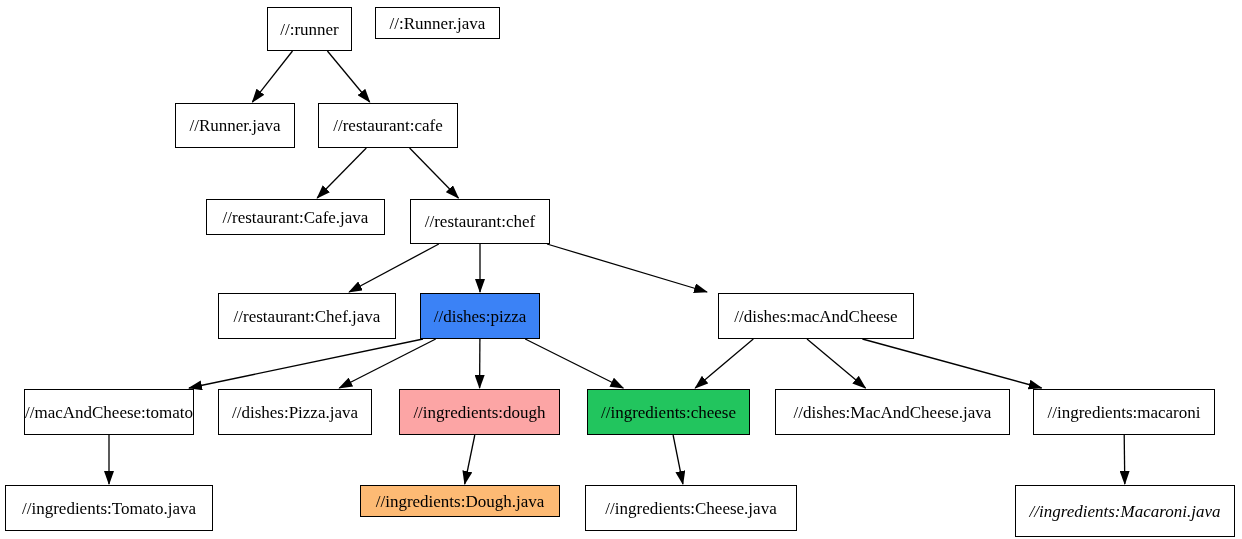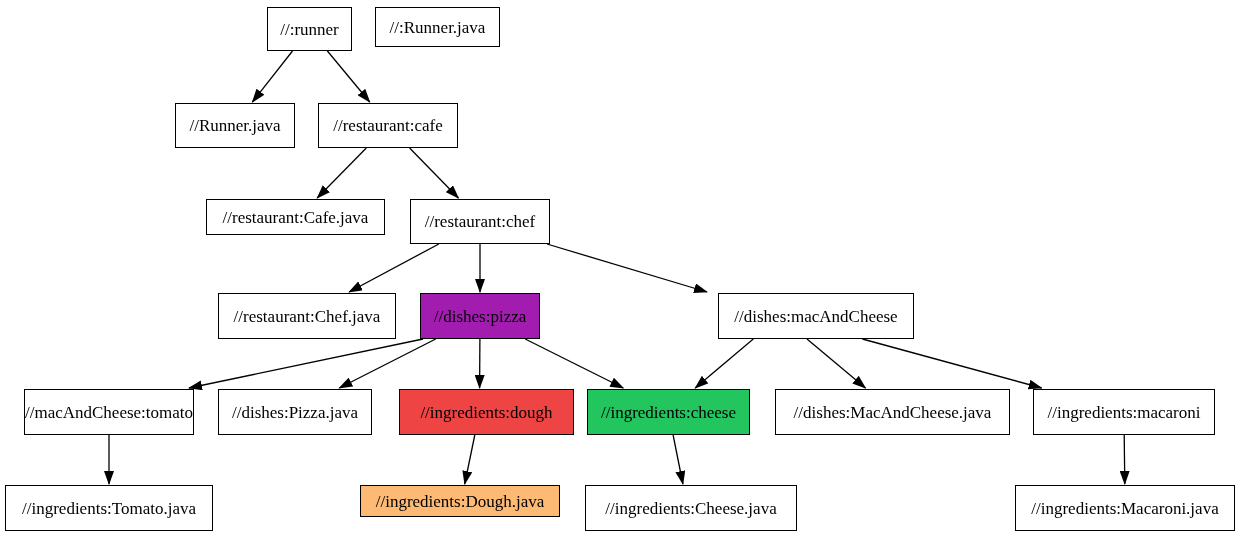--- a/index.html
+++ b/index.html
@@ -63,32 +63,32 @@
         <line x1="807.0" y1="339" x2="865.5" y2="388" stroke="#000000" stroke-width="1.3" marker-end="url(#arrowhead)"></line>
         <line x1="862.4" y1="339" x2="1041.6" y2="388" stroke="#000000" stroke-width="1.3" marker-end="url(#arrowhead)"></line>
         <line x1="109.0" y1="435" x2="109.0" y2="484" stroke="#000000" stroke-width="1.3" marker-end="url(#arrowhead)"></line>
         <line x1="474.8" y1="435" x2="464.7" y2="484" stroke="#000000" stroke-width="1.3" marker-end="url(#arrowhead)"></line>
         <line x1="673.1" y1="435" x2="682.9" y2="484" stroke="#000000" stroke-width="1.3" marker-end="url(#arrowhead)"></line>
         <line x1="1124.2" y1="435" x2="1124.8" y2="484" stroke="#000000" stroke-width="1.3" marker-end="url(#arrowhead)"></line>
       </g>
   </svg>
   <div id="node-layer">
       <div class="graph-node" style="left: 267px; top: 7px; width: 85px; height: 44px; background: rgb(255, 255, 255); border-color: rgb(0, 0, 0);">//:runner</div>
-      <div class="graph-node" style="left: 375px; top: 7px; width: 125px; height: 40px; background: rgb(255, 255, 255); border-color: rgb(0, 0, 0);">//:Runner.java</div>
+      <div class="graph-node" style="left: 375px; top: 7px; width: 125px; height: 32px; background: rgb(255, 255, 255); border-color: rgb(0, 0, 0);">//:Runner.java</div>
       <div class="graph-node" style="left: 175px; top: 103px; width: 120px; height: 45px; background: rgb(255, 255, 255); border-color: rgb(0, 0, 0);">//Runner.java</div>
       <div class="graph-node" style="left: 318px; top: 103px; width: 140px; height: 45px; background: rgb(255, 255, 255); border-color: rgb(0, 0, 0);">//restaurant:cafe</div>
       <div class="graph-node" style="left: 206px; top: 199px; width: 179px; height: 36px; background: rgb(255, 255, 255); border-color: rgb(0, 0, 0);">//restaurant:Cafe.java</div>
       <div class="graph-node" style="left: 410px; top: 199px; width: 140px; height: 45px; background: rgb(255, 255, 255); border-color: rgb(0, 0, 0);">//restaurant:chef</div>
       <div class="graph-node" style="left: 218px; top: 293px; width: 178px; height: 46px; background: rgb(255, 255, 255); border-color: rgb(0, 0, 0);">//restaurant:Chef.java</div>
-      <div class="graph-node" style="left: 420px; top: 293px; width: 120px; height: 46px; background: #a21caf; border-color: rgb(0, 0, 0);">//dishes:pizza</div>
+      <div class="graph-node" style="left: 420px; top: 293px; width: 120px; height: 46px; background: #3b82f6; border-color: rgb(0, 0, 0);">//dishes:pizza</div>
       <div class="graph-node" style="left: 682px; top: 293px; width: 196px; height: 46px; background: rgb(255, 255, 255); border-color: rgb(0, 0, 0); margin-left: 36px;">//dishes:macAndCheese</div>
       <div class="graph-node" style="left: 24px; top: 389px; width: 170px; height: 46px; background: rgb(255, 255, 255); border-color: rgb(0, 0, 0);">//macAndCheese:tomato</div>
       <div class="graph-node" style="left: 218px; top: 389px; width: 154px; height: 46px; background: rgb(255, 255, 255); border-color: rgb(0, 0, 0);">//dishes:Pizza.java</div>
-      <div class="graph-node" style="left: 399px; top: 389px; width: 175px; height: 46px; background: #ef4444; border-color: rgb(0, 0, 0);">//ingredients:dough</div>
+      <div class="graph-node" style="left: 399px; top: 389px; width: 161px; height: 46px; background: #fca5a5; border-color: rgb(0, 0, 0);">//ingredients:dough</div>
       <div class="graph-node" style="left: 587px; top: 389px; width: 163px; height: 46px; background: #22c55e; border-color: rgb(0, 0, 0);">//ingredients:cheese</div>
       <div class="graph-node" style="left: 775px; top: 389px; width: 235px; height: 46px; background: rgb(255, 255, 255); border-color: rgb(0, 0, 0);">//dishes:MacAndCheese.java</div>
       <div class="graph-node" style="left: 1033px; top: 389px; width: 182px; height: 46px; background: rgb(255, 255, 255); border-color: rgb(0, 0, 0);">//ingredients:macaroni</div>
       <div class="graph-node" style="left: 5px; top: 485px; width: 208px; height: 46px; background: rgb(255, 255, 255); border-color: rgb(0, 0, 0);">//ingredients:Tomato.java</div>
       <div class="graph-node" style="left: 360px; top: 485px; width: 200px; height: 32px; background: #fdba74; border-color: rgb(0, 0, 0);">//ingredients:Dough.java</div>
       <div class="graph-node" style="left: 585px; top: 485px; width: 212px; height: 46px; background: rgb(255, 255, 255); border-color: rgb(0, 0, 0);">//ingredients:Cheese.java</div>
-      <div class="graph-node" style="left: 1015px; top: 485px; width: 220px; height: 46px; background: rgb(255, 255, 255); border-color: rgb(0, 0, 0);">//ingredients:Macaroni.java</div>
+      <div class="graph-node" style="left: 1015px; top: 485px; width: 220px; height: 52px; background: rgb(255, 255, 255); border-color: rgb(0, 0, 0); font-style: italic;">//ingredients:Macaroni.java</div>
     </div>
 </div>
 
 </body></html>

